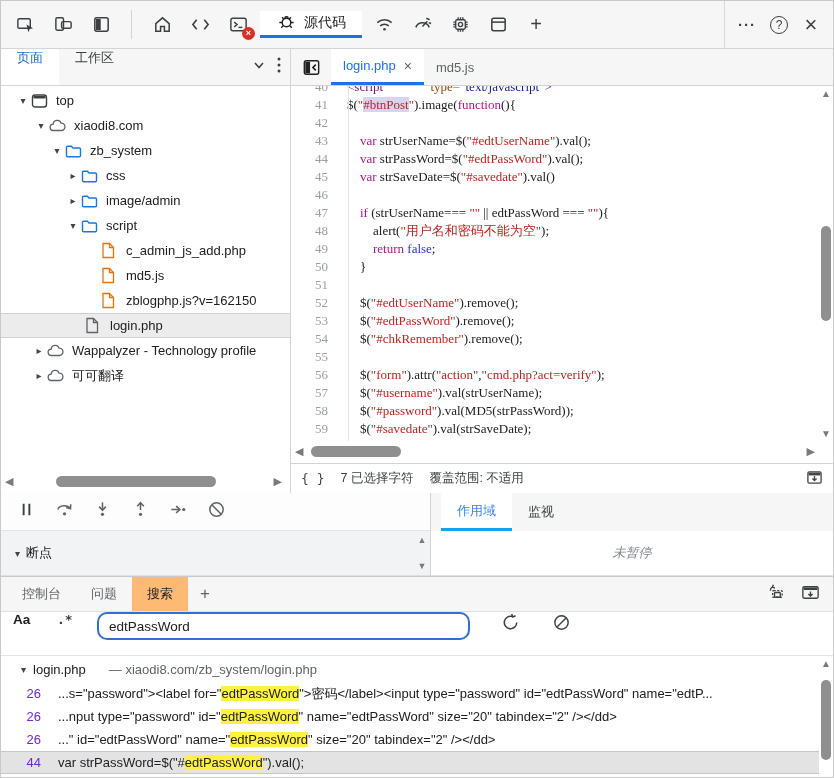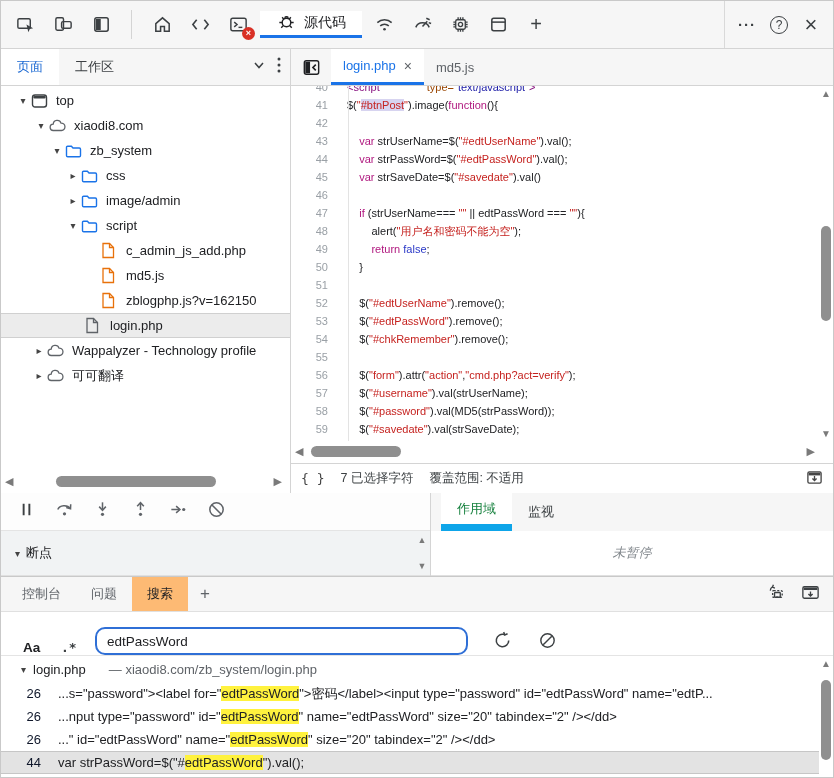--- a/index.html
+++ b/index.html
@@ -19,21 +19,21 @@
     border-bottom:3px solid #1a73e8; font-size:14px; color:#202124; }
   .badge { position:absolute; right:-1px; bottom:1px; width:13px; height:13px; border-radius:50%;
     background:#d93025; color:#fff; font-size:9px; line-height:13px; text-align:center; font-weight:bold; }
   .tb-right { margin-left:auto; display:flex; align-items:center; border-left:1px solid #d9d9d9; padding:0 6px; }
   .dots { font-size:15px; font-weight:bold; letter-spacing:1px; color:#3c4043; }
 
   
   .row2 { height:37px; flex:none; display:flex; }
   .row2-left { width:290px; flex:none; background:#f6f6f6; border-right:1px solid #d4d4d4;
     border-bottom:1px solid #d4d4d4; display:flex; align-items:stretch; }
-  .panel-tab { display:flex; align-items:center; padding:0 16px; font-size:13px; color:#3c4043; }
+  .panel-tab { display:flex; padding:0 16px; font-size:13px; color:#3c4043; }
   .panel-tab.active { background:#fff; color:#1967d2; }
   .row2-left .tail { margin-left:auto; display:flex; align-items:center; gap:10px; padding-right:8px; }
   .row2-right { flex:1; background:#f6f6f6; border-bottom:1px solid #d4d4d4; display:flex; align-items:stretch; }
   .ed-tab { display:flex; align-items:center; gap:8px; padding:0 12px; font-size:13px; color:#5f6368; }
   .ed-tab.active { background:#fff; color:#1a73e8; border-bottom:3px solid #1a73e8; }
   .ed-tab .x { color:#5f6368; font-size:14px; }
 
   
   .main { height:407px; flex:none; display:flex; }
   .sidebar { width:290px; flex:none; border-right:1px solid #d4d4d4; display:flex; flex-direction:column; }
@@ -50,21 +50,21 @@
   .hscroll .arr { position:absolute; top:4px; color:#7a7a7a; font-size:11px; }
   .hthumb { position:absolute; top:5px; height:11px; background:#8f8f8f; border-radius:6px; }
   .vscroll { position:absolute; top:0; right:0; width:14px; background:#fff; }
   .vscroll .arr { position:absolute; left:2px; color:#7a7a7a; font-size:10px; }
   .vthumb { position:absolute; left:2px; width:10px; background:#8f8f8f; border-radius:6px; }
 
   
   .editor { flex:1; position:relative; background:#fff; overflow:hidden; }
   .code-view { position:absolute; top:0; left:0; right:14px; bottom:52px; overflow:hidden; }
   .gutter-rule { position:absolute; left:57px; top:0; bottom:0; width:1px; background:#e3e3e3; }
-  .code-lines { margin-top:-8px; font-family:Liberation Sans, sans-serif; font-size:11px; line-height:18px; }
+  .code-lines { margin-top:-8px; font-family:Liberation Serif, serif; font-size:13px; line-height:18px; }
   .cl { display:flex; height:18px; white-space:pre; }
   .ln { width:47px; flex:none; text-align:right; padding-right:10px; color:#9aa0a6; }
   .lc { padding-left:9px; }
   .tp { color:#202124; } .tk { color:#b0187f; } .ts { color:#c5221f; } .tb2 { color:#2a38c7; }
   .tg { color:#881280; } .ta { color:#994500;margin-left:44px; } .tv { color:#1a1aa6; }
   .selhl { background:#d7d4f0; }
   .ed-hscroll { position:absolute; left:0; right:14px; bottom:30px; height:22px; background:#fff; }
   .ed-hscroll .arr { position:absolute; top:4px; color:#7a7a7a; font-size:11px; }
   .statusbar { position:absolute; left:0; right:0; bottom:0; height:30px; border-top:1px solid #d4d4d4;
     display:flex; align-items:center; gap:16px; padding:0 10px; font-size:12.5px; color:#3c4043; background:#fff; }
@@ -77,47 +77,47 @@
   .dbg-toolbar { height:38px; flex:none; background:#fdfdfd; border-bottom:1px solid #e4e4e4;
     display:flex; align-items:center; gap:8px; padding-left:10px; }
   .dbg-btn { width:30px; height:28px; display:flex; align-items:center; justify-content:center; color:#5f6368; }
   .bp-header { flex:1; background:#f1f3f4; display:flex; align-items:center; padding-left:14px;
     font-size:13px; color:#202124; gap:6px; position:relative; border-bottom:1px solid #e0e0e0; }
   .mini-scroll { position:absolute; right:2px; top:4px; bottom:4px; width:12px; display:flex;
     flex-direction:column; justify-content:space-between; align-items:center; color:#7a7a7a; font-size:9px; }
   .dbg-right { flex:1; display:flex; flex-direction:column; }
   .scope-tabs { height:38px; flex:none; background:#f6f6f6; display:flex; align-items:stretch; padding-left:10px; }
   .scope-tab { display:flex; align-items:center; padding:0 16px; font-size:13px; color:#3c4043; }
-  .scope-tab.active { background:#fff; color:#15803d; border-bottom:7px solid #0ea5e9; }
+  .scope-tab.active { background:#fff; color:#3b82f6; border-bottom:3px solid #0ea5e9; }
   .not-paused { flex:1; background:#fff; border-bottom:1px solid #e0e0e0; display:flex; align-items:center;
     justify-content:center; font-size:13px; font-style:italic; color:#80868b; }
 
   
   .drawer { flex:1; display:flex; flex-direction:column; border-top:1px solid #c9c9c9; }
   .drawer-tabs { height:35px; flex:none; background:#f6f6f6; border-bottom:1px solid #e0e0e0;
     display:flex; align-items:stretch; padding-left:6px; }
   .dtab { display:flex; align-items:center; padding:0 15px; font-size:13px; color:#5f6368; }
   .dtab.active { background:#fdba74; color:#202124; }
   .dplus { display:flex; align-items:center; padding:0 12px; font-size:17px; color:#5f6368; }
   .drawer-tabs .tail { margin-left:auto; display:flex; align-items:center; gap:14px; padding-right:12px; }
   .searchbar { height:44px; flex:none; background:#fff; border-bottom:1px solid #e4e4e4;
-    display:flex; align-items:flex-end; padding-left:22px; gap:0; }
+    display:flex; align-items:flex-start; padding-left:12px; gap:6px; }
   .aa { font-weight:bold; font-size:13.5px; color:#202124; width:38px; }
   .rx { font-weight:bold; font-size:13px; color:#3c4043; width:34px; font-family:"DejaVu Sans Mono", monospace; }
   .search-input { width:373px; height:28px; border:2px solid #2f6fd6; border-radius:10px; padding:0 10px;
     font-size:13.5px; font-family:"Liberation Sans", sans-serif; color:#202124; outline:none; }
   .sb-ic { margin-left:24px; color:#3c4043; display:flex; }
   .results { flex:1; position:relative; overflow:hidden; background:#fff; }
   .res-inner { position:absolute; top:0; left:0; right:14px; bottom:0; overflow:hidden; }
   .res-header { height:26px; display:flex; align-items:center; gap:7px; padding-left:20px; font-size:13px; }
   .res-header .fname { color:#202124; }
   .res-header .fpath { color:#5f6368;margin-left:16px; }
   .res-row { height:23px; display:flex; align-items:center; font-size:13px; white-space:nowrap; }
   .res-row.sel { background:#e3e3e3; border-top:1px solid #c6c6c6; border-bottom:1px solid #c6c6c6; }
-  .res-ln { width:40px; flex:none; text-align:right; color:#0f172a; padding-right:0; }
+  .res-ln { width:40px; flex:none; text-align:right; color:#6d28d9; padding-right:0; }
   .res-txt { padding-left:17px; color:#202124; }
   .hl { background:#fff23e; }
   svg.s16 { width:17px; height:17px; } svg.s20 { width:21px; height:21px; }
 </style>
 </head>
 <body>
 
 <div class="app">
 
   <div class="toolbar">

